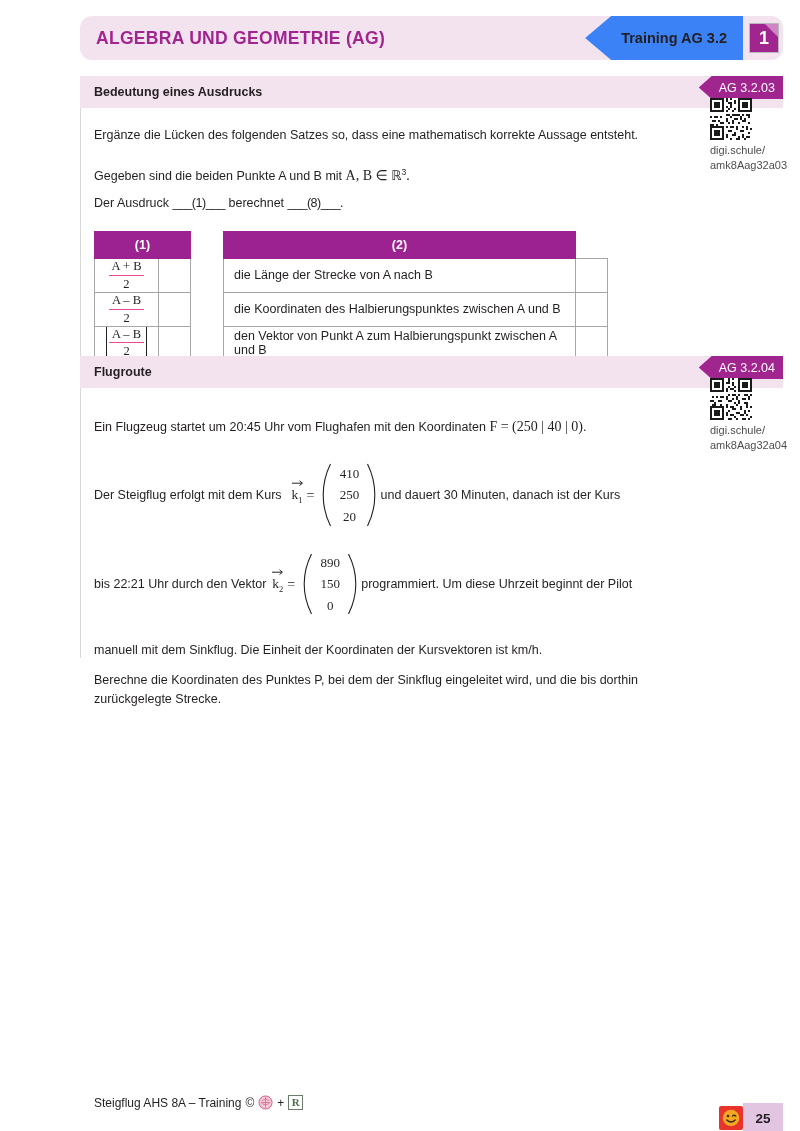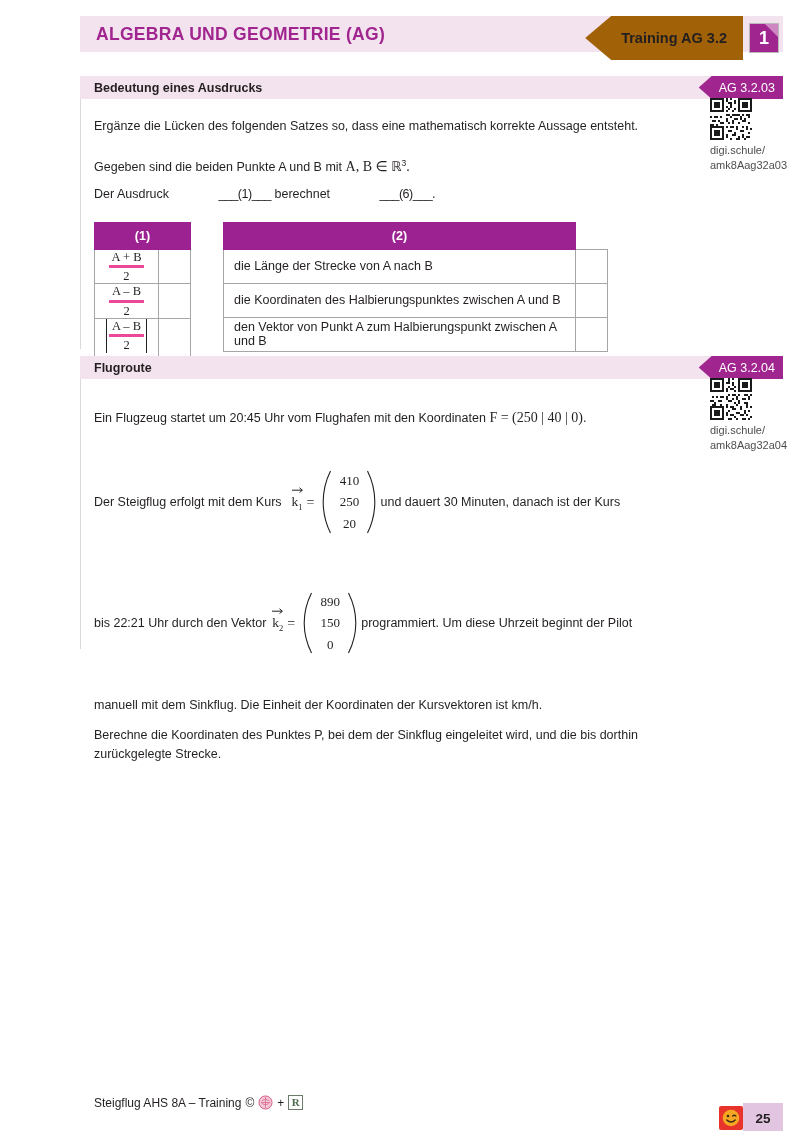--- a/index.html
+++ b/index.html
@@ -11,43 +11,44 @@
     font-family: "Liberation Sans", sans-serif;
     color: #1a1a1a;
     position: relative;
     overflow: hidden;
   }
 
   
   .page-header {
     position: absolute;
     left: 80px; top: 16px;
-    width: 703px; height: 36px;
+    width: 703px; height: 44px;
     background: #f3e3ef;
     display: flex;
     align-items: center;
+    border-radius: 12px;
   }
   .header-title {
     color: #a1258f;
     font-size: 17.5px;
     font-weight: bold;
     letter-spacing: 0.3px;
     padding-left: 16px;
     white-space: nowrap;
   }
   .header-right {
     position: absolute;
     right: 0; top: 0;
     height: 44px;
     display: flex;
     align-items: center;
   }
   .header-chevron {
     height: 44px;
-    background: #a16207;
+    background: #3b82f6;
     display: flex;
     align-items: center;
     padding: 0 16px 0 36px;
     clip-path: polygon(26px 0, 100% 0, 100% 100%, 26px 100%, 0 50%);
   }
   .header-chevron-label {
     font-size: 14.5px;
     font-weight: bold;
     color: #231f20;
     white-space: nowrap;
@@ -78,21 +79,21 @@
     color: #ffffff;
     font-size: 18px;
     font-weight: bold;
     line-height: 1;
   }
 
   
   .exercise { position: absolute; left: 80px; width: 703px; }
   .ex-bar {
     position: relative;
-    height: 23px;
+    height: 32px;
     background: #f3e3ef;
     display: flex;
     align-items: center;
   }
   .ex-bar-title {
     padding-left: 14px;
     font-size: 12.5px;
     font-weight: bold;
     color: #231f20;
   }
@@ -131,21 +132,21 @@
   .qr-caption {
     font-size: 11px;
     color: #4d4d4d;
     line-height: 1.32;
     margin-top: 3px;
     white-space: pre-line;
   }
 
   
   .p { font-size: 12.5px; line-height: 1.5; color: #231f20; margin: 0; }
-  .gap { display: inline; letter-spacing: -0.5px; margin-left: 46px; }
+  .gap { display: inline; letter-spacing: -0.5px; }
   .mth { font-family: "Liberation Serif", serif; font-size: 14px; }
   .bbR { font-family: "DejaVu Sans", sans-serif; font-size: 13px; }
   sup.exp { font-size: 8.5px; vertical-align: super; }
 
   
   .tblrow { display: flex; align-items: flex-start; }
   table.q { border-collapse: collapse; }
   table.q th {
     background: #9c2292;
     color: #ffffff;
@@ -169,21 +170,21 @@
 
   
   .frac {
     display: inline-block;
     vertical-align: middle;
     text-align: center;
     font-family: "Liberation Serif", serif;
     font-size: 12.5px;
     line-height: 1.15;
   }
-  .frac .num { display: block; padding: 0 3px 1px; border-bottom: 3px solid #ec4899; }
+  .frac .num { display: block; padding: 0 3px 1px; border-bottom: 1px solid #ec4899; }
   .frac .den { display: block; padding-top: 1px; }
   .absw { display: inline-flex; align-items: stretch; }
   .absw .bar {
     width: 1px; background: #231f20;
     margin: 0 2px;
   }
 
   
   .vecline { display: flex; align-items: center; font-size: 12.5px; line-height: 1.5; color: #231f20; }
   .vecname {
@@ -192,21 +193,21 @@
     position: relative;
     padding-top: 2px;
     white-space: nowrap;
   }
   .vecname .arw {
     position: absolute;
     left: 0; top: -3px;
     width: 11px; height: 6px;
   }
   .vecname sub { font-size: 8.5px; }
-  .colvec { display: flex; align-items: center; margin: 16px 3px; text-align: right; }
+  .colvec { display: flex; align-items: center; margin: 0 3px; text-align: right; }
   .paren {
     width: 11px;
     align-self: stretch;
     position: relative;
   }
   .paren svg { position: absolute; left: 0; top: 0; width: 100%; height: 100%; }
   .colvals {
     display: flex;
     flex-direction: column;
     align-items: center;
@@ -290,21 +291,21 @@
       <span>Gegeben sind die beiden Punkte A und B mit</span>
       <span class="mth">A, B</span>
       <span class="mth">∈</span>
       <span class="bbR">ℝ</span><sup class="exp">3</sup><span class="mth">.</span>
     </p>
 
     <p class="p" style="margin-top:8px;">
       <span>Der Ausdruck</span>
       <span class="gap">___(1)___</span>
       <span>berechnet</span>
-      <span class="gap">___(6)___</span><span>.</span>
+      <span class="gap">___(8)___</span><span>.</span>
     </p>
 
     <div class="tblrow" style="margin-top:18px;">
       <table class="q">
         <thead>
           <tr>
             <th colspan="2">(1)</th>
           </tr>
         </thead>
         <tbody id="t1body">

